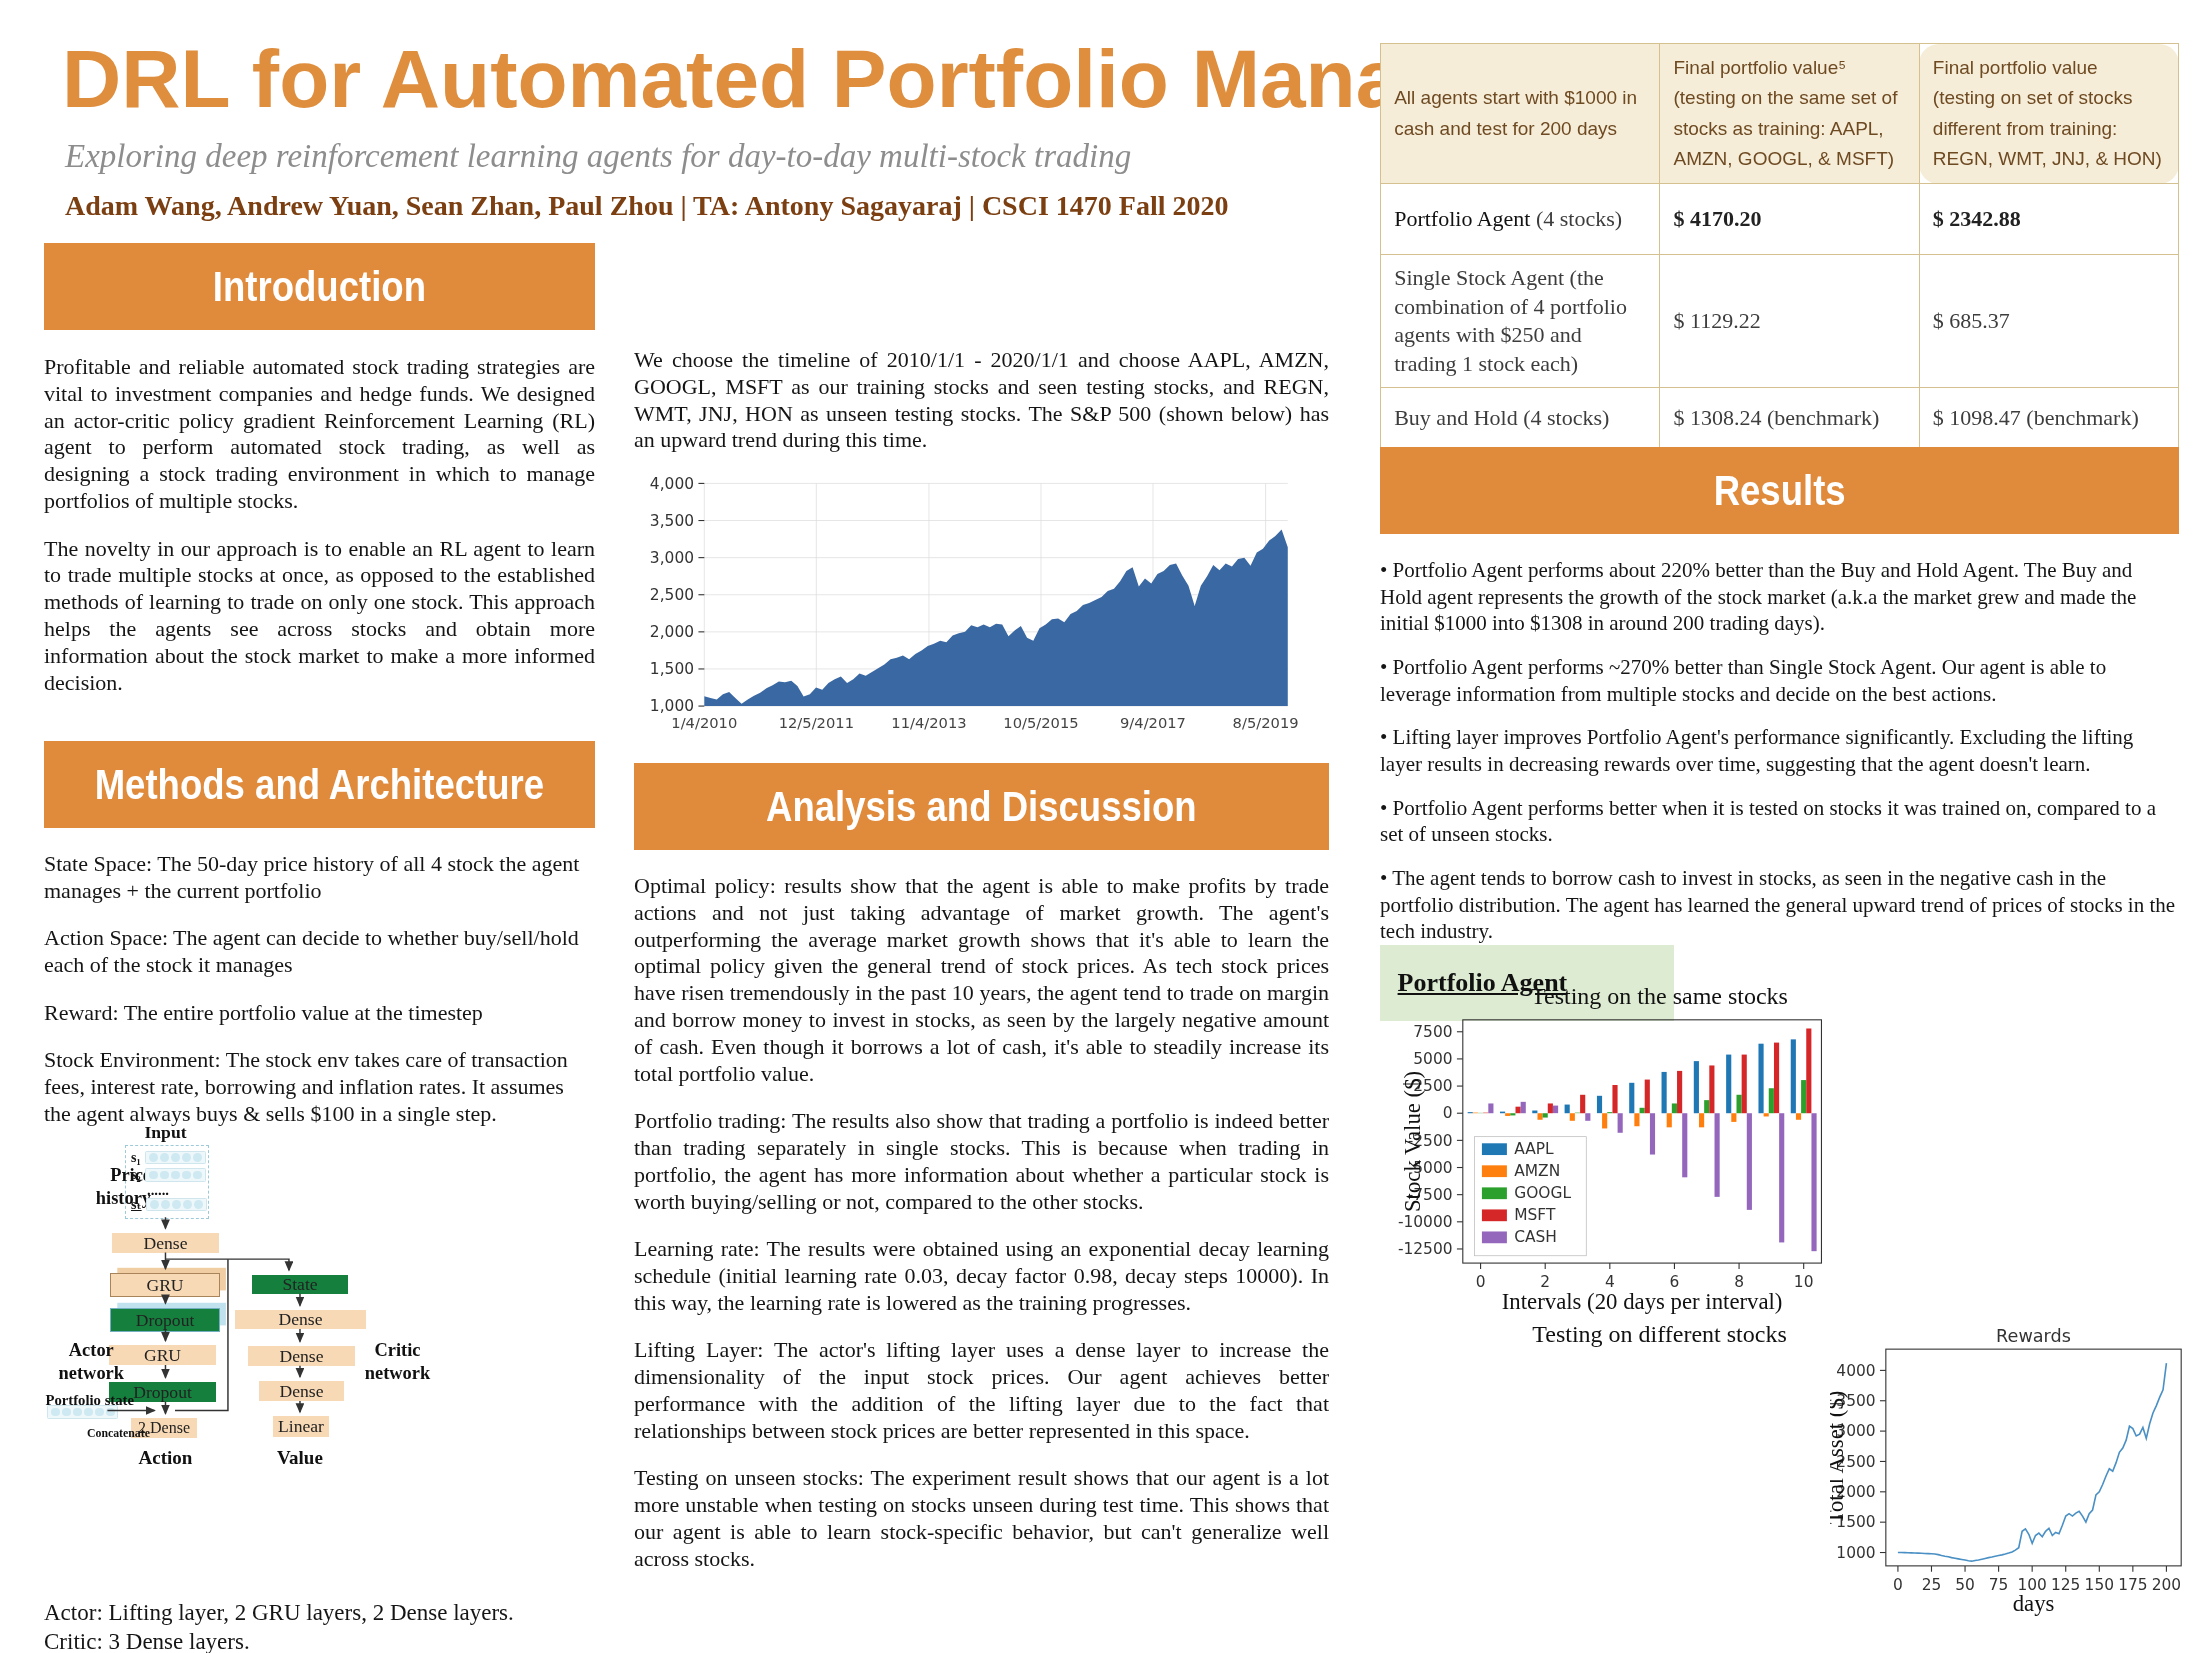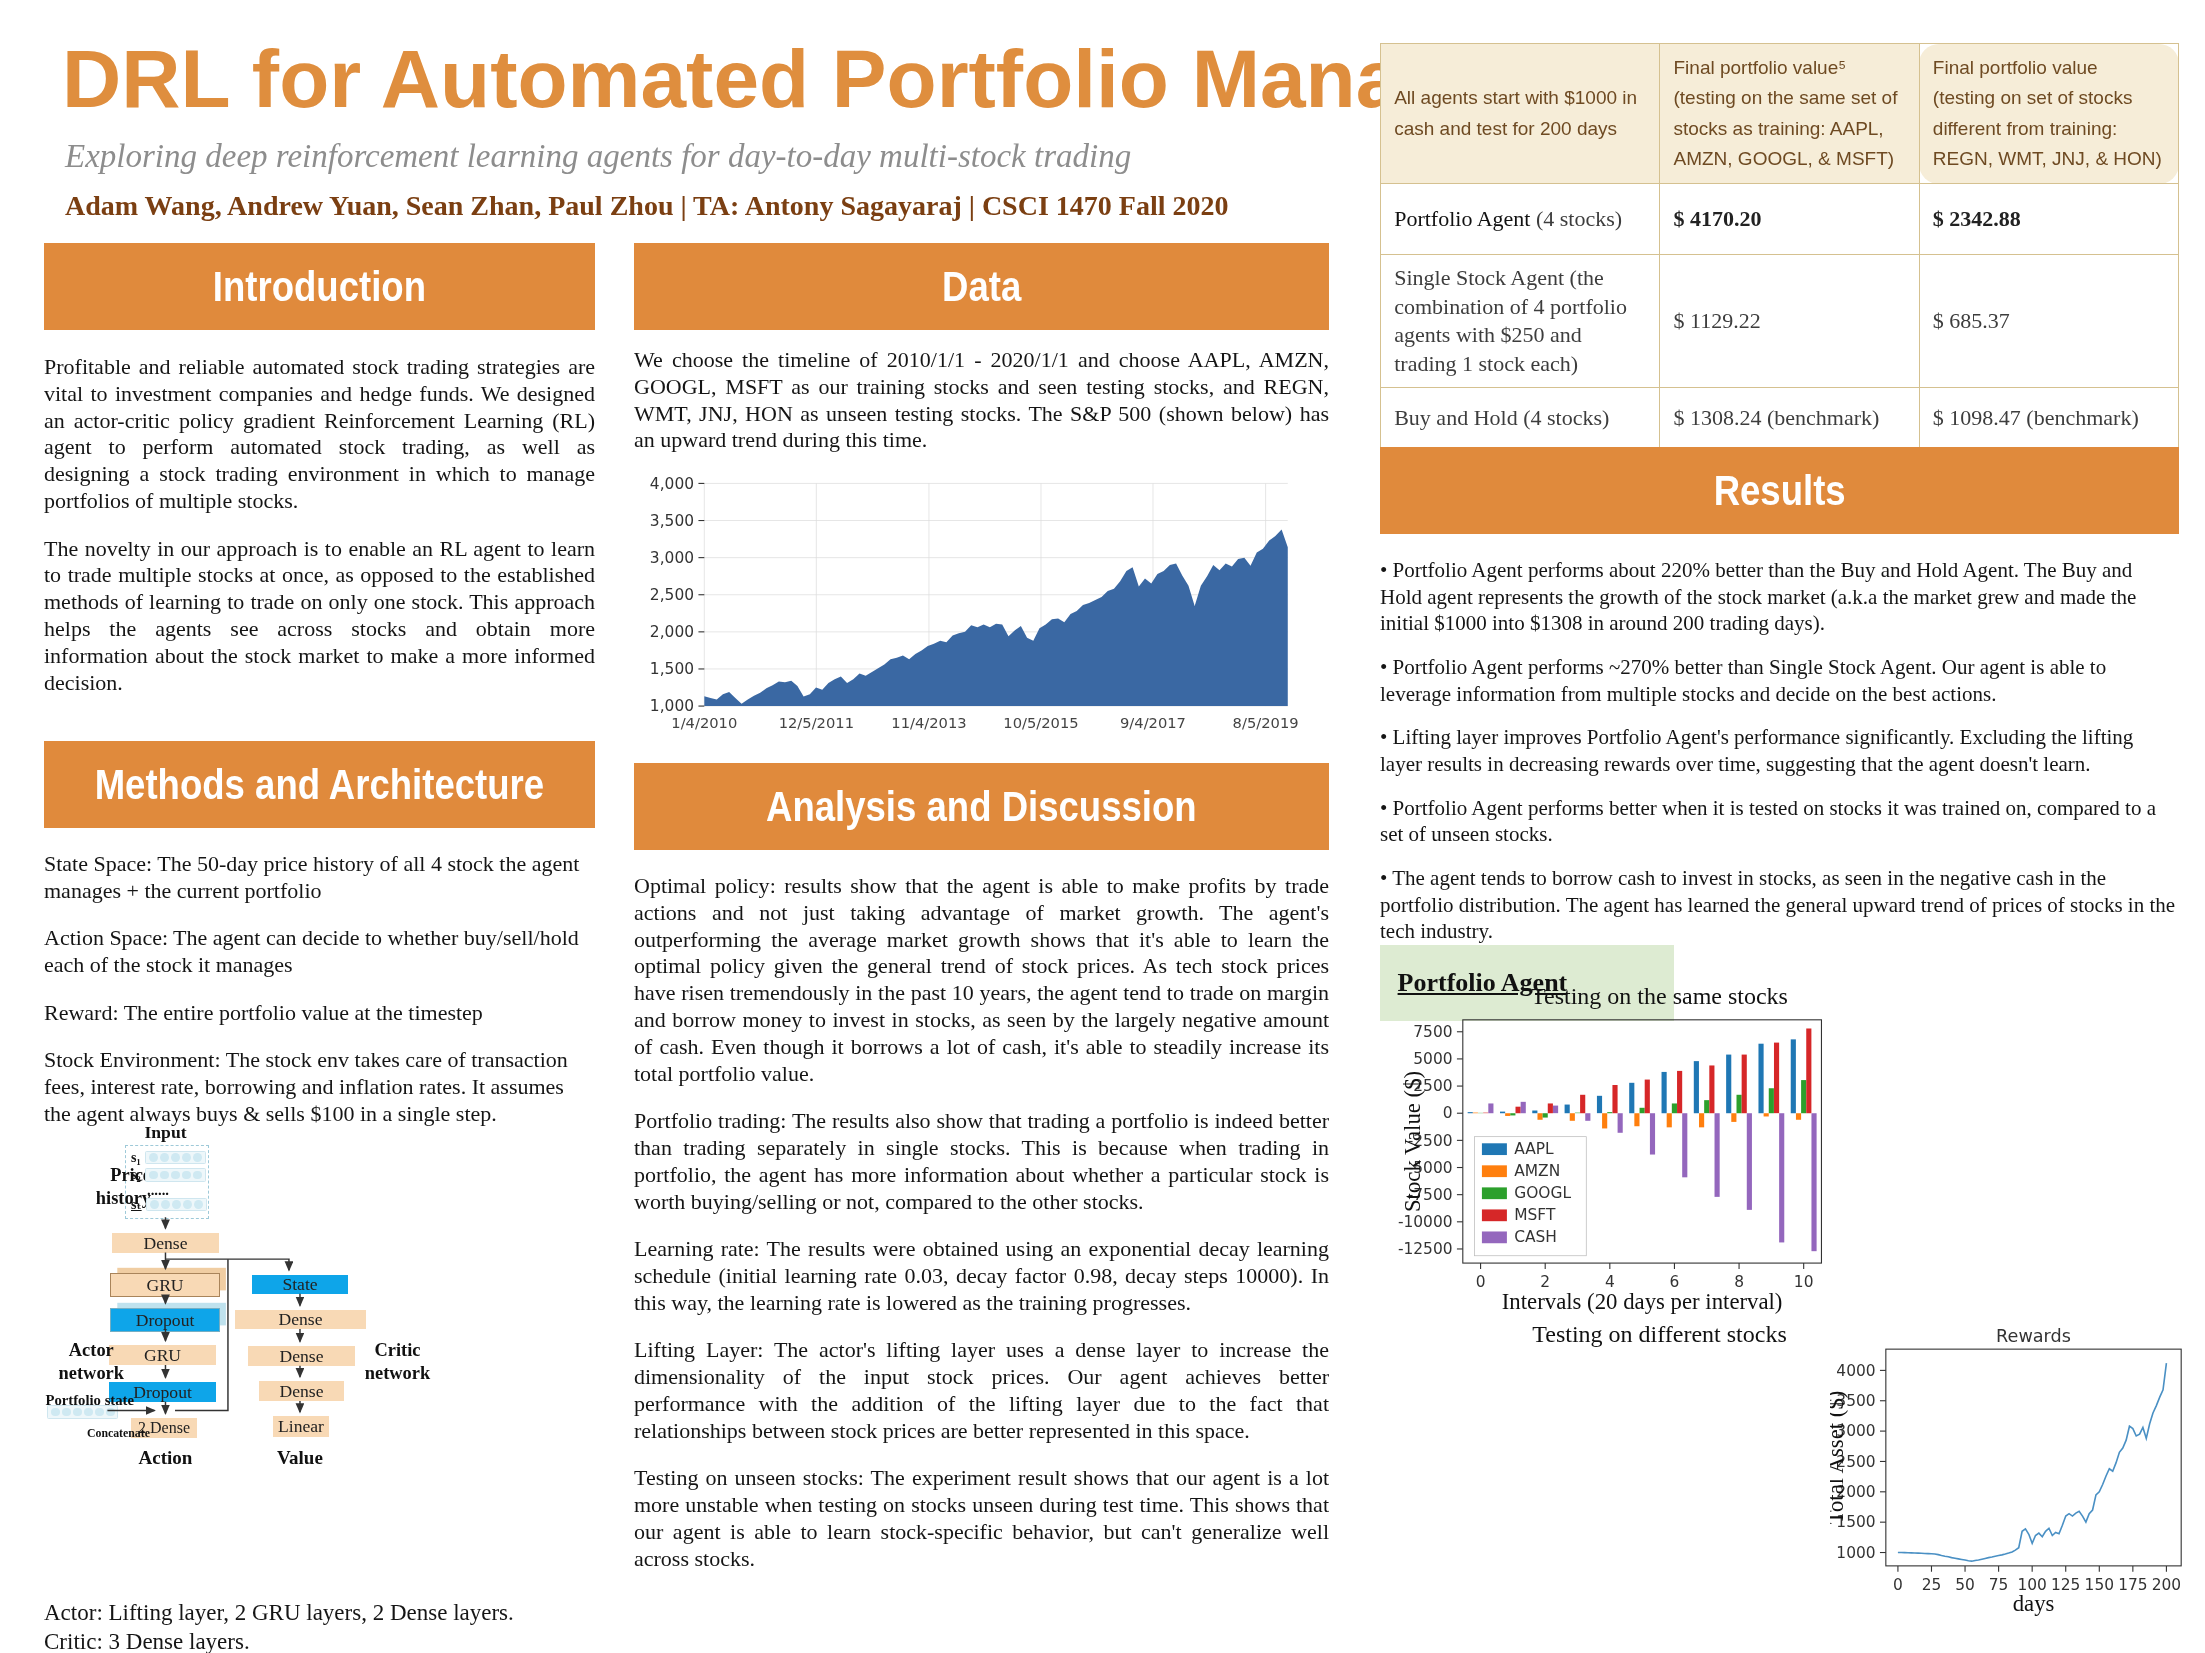--- a/index.html
+++ b/index.html
@@ -30,21 +30,21 @@
   .bullet{font-size:21px;line-height:1.27;margin-bottom:17px;text-align:left;}
   
   .pa-label{background:#ddebd2;display:flex;align-items:center;}
   .pa-label>span{font-weight:bold;text-decoration:underline;font-size:26px;color:#111;padding-left:17.6px;}
   .chart-title{font-weight:normal;font-size:24px;text-align:center;color:#111;}
   .chartbox{position:relative;}
   
   .dbox{position:absolute;display:flex;align-items:center;justify-content:center;
     font-size:17.6px;color:#222;text-align:center;}
   .peach{background:#f8d9b5;}
-  .blue{background:#0ea5e9;}
+  .blue{background:#15803d;}
   .d3dp{border:0.7px solid #a9845a;box-shadow:6.6px -5.9px 0 -0.7px #f0cda2;}
   .d3db{border:0.7px solid #74aec3;box-shadow:6.6px -5.9px 0 -0.7px #bfe2ee;}
   .dlabel{position:absolute;font-weight:bold;color:#111;line-height:1.25;}
   .strip{display:flex;gap:2.2px;align-items:center;background:#eef7fa;border:0.7px solid #cfe6ef;
     padding:1.5px 2.9px;border-radius:1.5px;}
   .circ{width:8.8px;height:8.8px;border-radius:50%;background:#cfe9f2;display:inline-block;}
   .dashbox{position:absolute;border:1.5px dashed #9ec9d8;}
   .drow{position:absolute;display:flex;align-items:center;gap:4.4px;}
   .drow .sl{font-weight:bold;font-size:14px;}
   
@@ -172,23 +172,20 @@
   </div>
 
   <div class="abs" style="top:1579px;width:551px;font-size:23px;line-height:1.25;margin-top:20px;">
     <div><span class="b">Actor</span><span>: Lifting layer, 2 GRU layers, 2 Dense layers.</span></div>
     <div><span class="b">Critic</span><span>: 3 Dense layers.</span></div>
   </div>
 </div>
 
 <div class="abs" style="left:634px;top:0;width:695px;height:1654px;">
 
-  <div class="banner" style="top:243px;">
-    <span>Data</span>
-  </div>
   <div class="abs bodytext" style="top:347px;width:695px;">
     <p>We choose the timeline of 2010/1/1 - 2020/1/1 and choose AAPL, AMZN, GOOGL, MSFT as our training stocks and seen testing stocks, and REGN, WMT, JNJ, HON as unseen testing stocks. The S&amp;P 500 (shown below) has an upward trend during this time.</p>
   </div>
   <div class="abs chartbox" style="left:13.2px;top:476px;width:654px;height:261px;"><svg viewBox="0 0 890 355" width="100%" height="100%">
         <line x1="78" x2="872" y1="313" y2="313" stroke="#ddd" stroke-width="1"></line>
         <line x1="78" x2="872" y1="262.5" y2="262.5" stroke="#ddd" stroke-width="1"></line>
         <line x1="78" x2="872" y1="212.00000000000003" y2="212.00000000000003" stroke="#ddd" stroke-width="1"></line>
         <line x1="78" x2="872" y1="161.5" y2="161.5" stroke="#ddd" stroke-width="1"></line>
         <line x1="78" x2="872" y1="111.00000000000001" y2="111.00000000000001" stroke="#ddd" stroke-width="1"></line>
         <line x1="78" x2="872" y1="60.499999999999986" y2="60.499999999999986" stroke="#ddd" stroke-width="1"></line>

